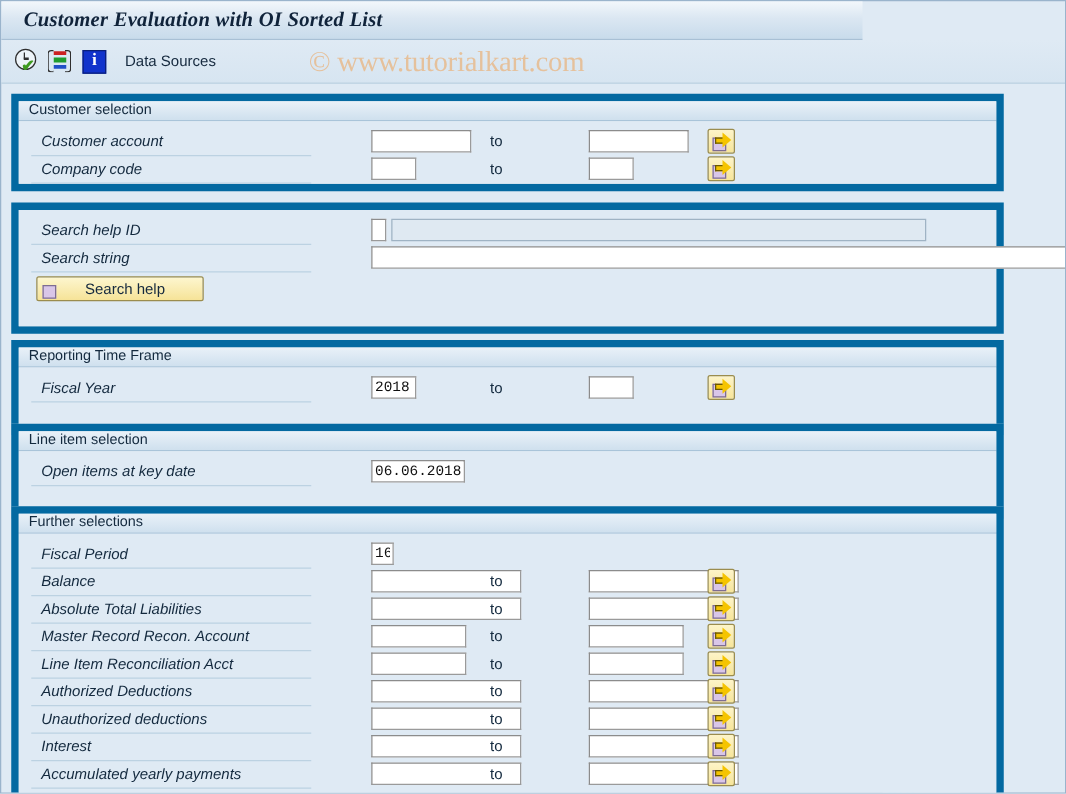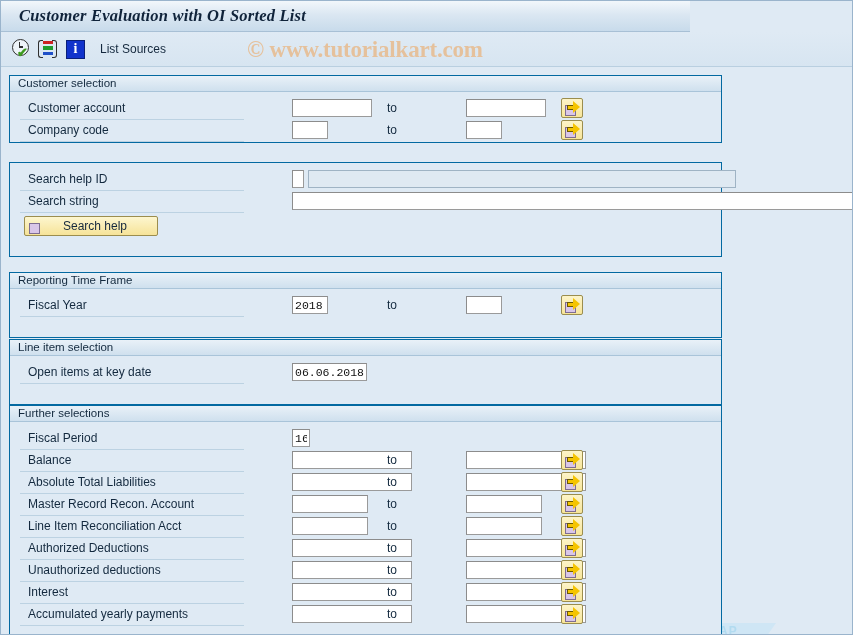--- a/index.html
+++ b/index.html
@@ -137,21 +137,21 @@
     font-weight: bold;
     font-size: 14px;
     line-height: 19px;
   }
 
   
   .watermark {
     position: absolute;
     left: 246px; top: 36px;
     font-family: "Liberation Serif", serif;
-    font-weight: bold;
+    font-weight: normal;
     font-size: 23px;
     color: #e8b98a;
     opacity: 0.82;
     white-space: nowrap;
     pointer-events: none;
     letter-spacing: -0.2px;
   }
   .wm-sap {
     position: absolute;
     left: 705px; top: 622px;
@@ -175,24 +175,24 @@
     font-weight: bold;
     font-size: 12px;
     color: #b2dbf0;
     letter-spacing: 1px;
   }
 
   
   .panel {
     position: absolute;
     left: 8px;
-    width: 713px;
+    width: 794px;
     box-sizing: border-box;
     background: #deeaf4;
-    border: 1px solid #0369a1;
+    border: 6px solid #0369a1;
   }
   .panel-head {
     height: 16px;
     box-sizing: border-box;
     background: linear-gradient(to bottom, #e9f1f8 0%, #cfe0ee 100%);
     border-bottom: 1px solid #a9c4d9;
     padding: 0 0 0 8px;
     font-size: 11.5px;
     color: #13293e;
     line-height: 15px;
@@ -210,20 +210,21 @@
     height: 22px;
     width: 100%;
   }
   .lbl {
     position: absolute;
     left: 18px;
     top: 3px;
     font-size: 12px;
     color: #13293e;
     white-space: nowrap;
+    font-style: italic;
   }
   .lbl-underline {
     position: absolute;
     left: 10px;
     bottom: 0px;
     height: 1px;
     background: #bcd2e2;
   }
   .to {
     position: absolute;
@@ -352,21 +353,21 @@
       <span class="bars">
           <i class="r"></i>
           <i class="g"></i>
           <i class="b"></i>
         </span>
       <span class="brR"></span>
     </div>
     <div class="tb-icon ico-info">
       <span class="sq"></span>
     </div>
-    <div class="tb-label">List Sources</div>
+    <div class="tb-label">Data Sources</div>
   </div>
 
   <div class="watermark">© www.tutorialkart.com</div>
   <div class="wm-sap">
     <span class="sapbox"></span>
       <span class="saptri"></span>
     <span class="saptxt">SAP</span>
   </div>
 
   <div id="panels-host">

